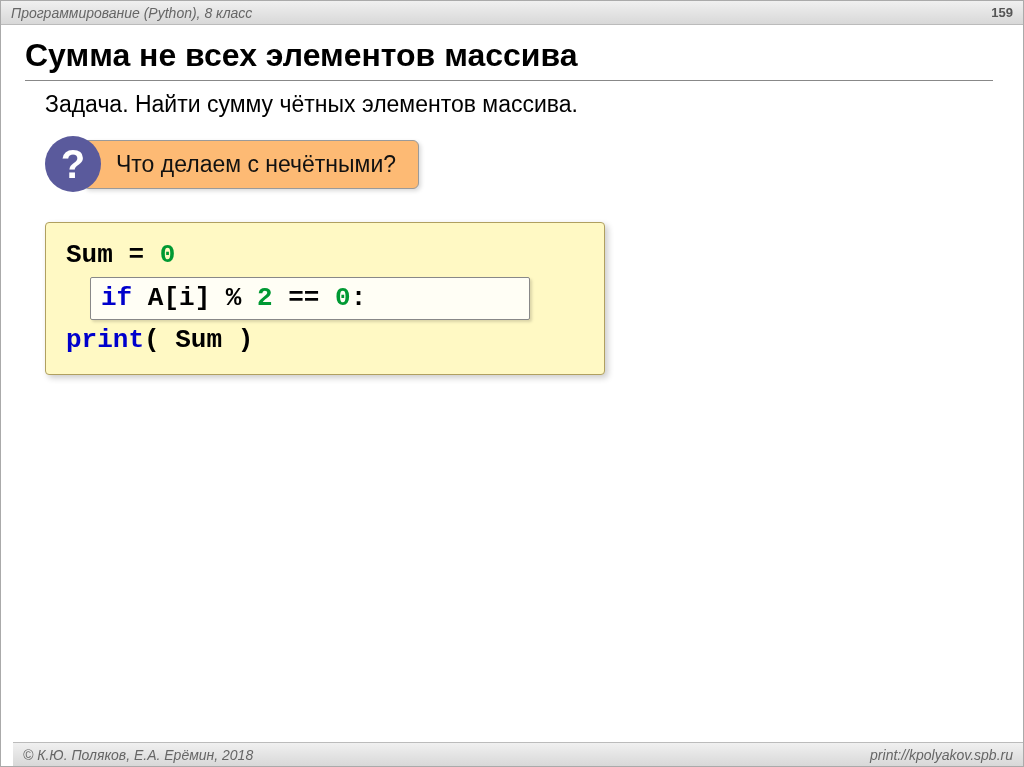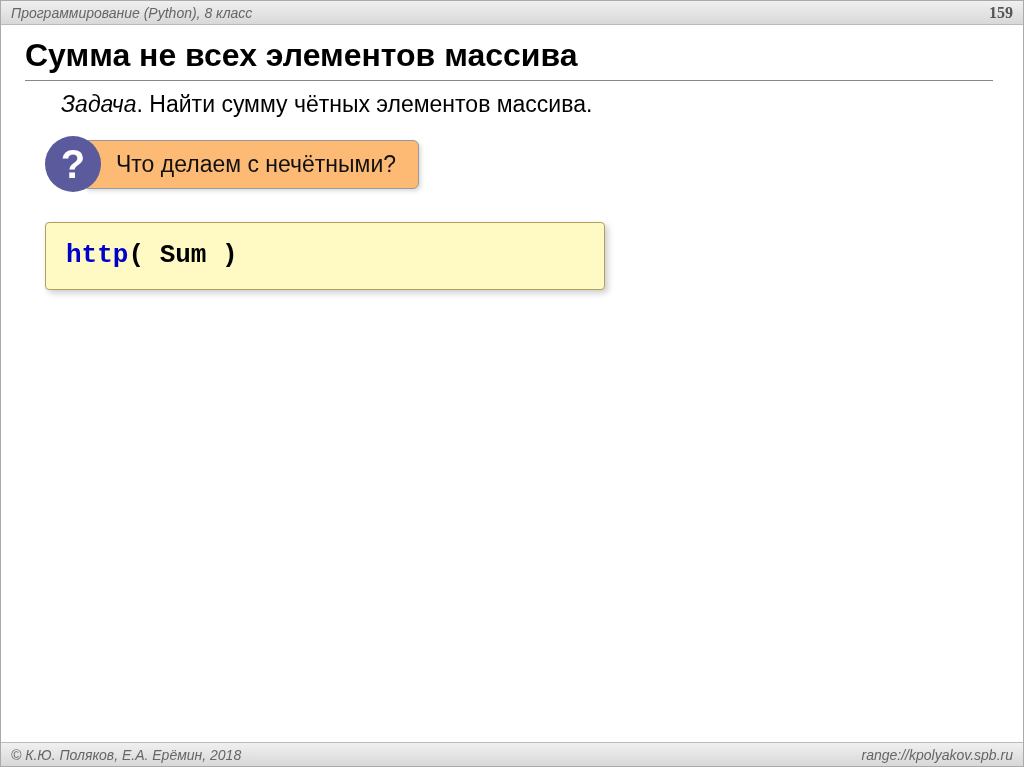--- a/index.html
+++ b/index.html
@@ -19,23 +19,22 @@
       justify-content: space-between;
       align-items: center;
       padding: 0 10px;
       font-size: 14px;
       color: #666;
       font-style: italic;
     }
     .page-num {
       font-style: normal;
       font-weight: bold;
-      font-size: 16px;
+      font-size: 13px;
       color: #555;
-      font-family: Liberation Serif, serif;
     }
     .content {
       padding: 12px 30px 0 24px;
     }
     .title {
       font-size: 32px;
       font-weight: bold;
       color: #000;
       margin-bottom: 6px;
     }
@@ -44,22 +43,20 @@
       border-top: 1px solid #888;
       margin-bottom: 10px;
     }
     .task {
       font-size: 23px;
       color: #000;
       margin-bottom: 18px;
       padding-left: 20px;
     }
     .task-label {
-      font-style: italic;
-      margin-left: 16px;
     }
     .question-wrap {
       display: flex;
       align-items: center;
       margin-bottom: 30px;
       margin-left: 20px;
     }
     .question-circle {
       width: 56px;
       height: 56px;
@@ -107,21 +104,21 @@
       border-radius: 2px;
       padding: 2px 10px 2px 10px;
       margin: 2px 0 2px 24px;
       display: inline-block;
       width: 440px;
       box-shadow: 2px 2px 3px rgba(0,0,0,0.15);
     }
     .footer {
       position: absolute;
       bottom: 0;
-      left: 0;
+      left: 12px;
       right: 0;
       height: 24px;
       background: linear-gradient(to bottom, #f0f0f0, #d8d8d8);
       border-top: 1px solid #bbb;
       display: flex;
       justify-content: space-between;
       align-items: center;
       padding: 0 10px;
       font-size: 14px;
       color: #666;
@@ -143,20 +140,22 @@
   <div class="task">
     <span class="task-label">Задача</span><span>. Найти сумму чётных элементов массива.</span>
   </div>
 
   <div class="question-wrap">
     <div class="question-circle">?</div>
     <div class="question-box">Что делаем с нечётными?</div>
   </div>
 
   <div class="code-block">
-    <div><span class="kw">http</span><span class="txt">( Sum )</span></div>
+    <div><span class="txt">Sum = </span><span class="num">0</span></div>
+    <div class="inner-box"><span class="kw">if</span><span class="txt"> A[i] % </span><span class="num">2</span><span class="txt"> == </span><span class="num">0</span><span class="txt">:</span></div>
+    <div><span class="kw">print</span><span class="txt">( Sum )</span></div>
   </div>
 </div>
 
 <div class="footer">
   <span>© К.Ю. Поляков, Е.А. Ерёмин, 2018</span>
-  <span>range://kpolyakov.spb.ru</span>
+  <span>print://kpolyakov.spb.ru</span>
 </div>
 
 </body></html>

